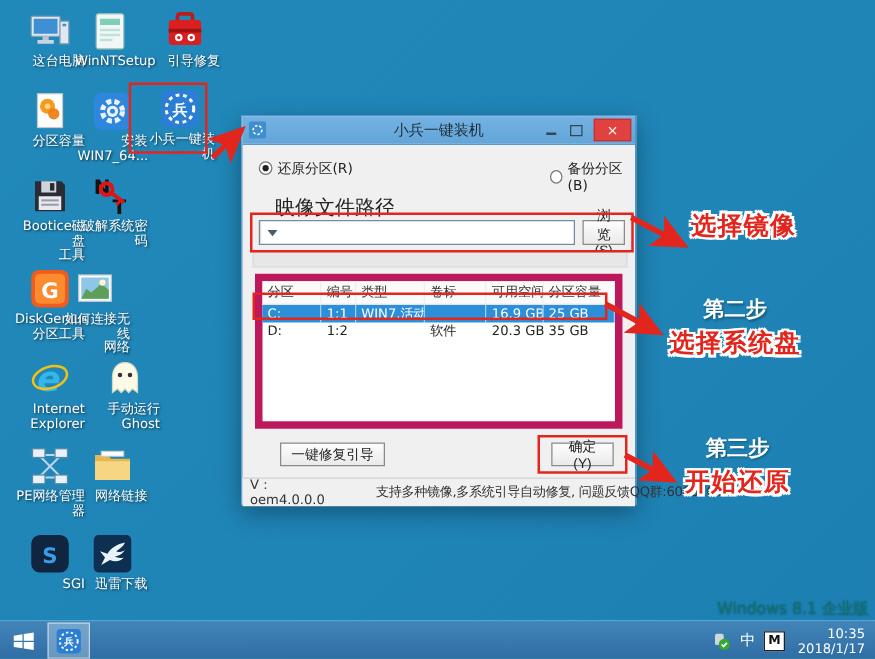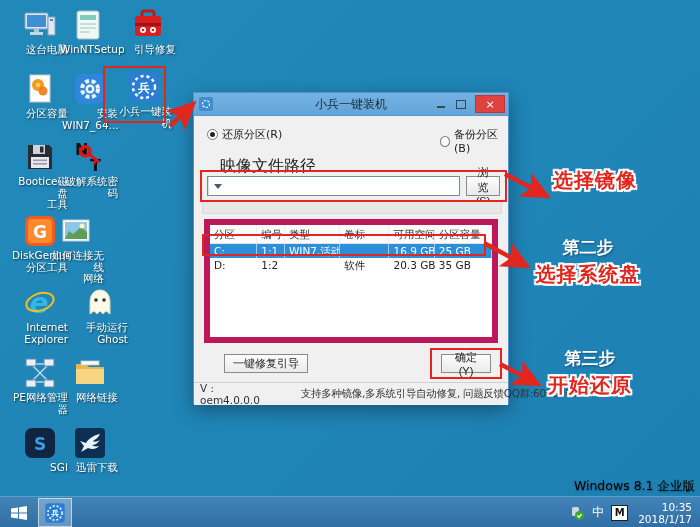--- a/index.html
+++ b/index.html
@@ -101,21 +101,21 @@
     width:32px;height:27px;margin-left:8px;background:rgba(255,255,255,.28);
     border:1px solid rgba(255,255,255,.55);display:flex;align-items:center;justify-content:center;
   }
   .tray{margin-left:auto;display:flex;align-items:center;height:100%;}
   .tray .t-ime{color:#fff;font-size:12px;margin:0 7px;}
   .tray .t-m{
     width:15px;height:14px;background:#fff;border:1px solid #222;color:#111;font-size:10px;
     font-weight:bold;display:flex;align-items:center;justify-content:center;margin-right:10px;
   }
   .clock{color:#fff;font-size:10.5px;line-height:12px;text-align:right;margin-right:8px;}
-  .os-label{position:absolute;right:5px;top:478px;color:#000000;font-size:12.5px;z-index:3;text-shadow:0 1px 2px rgba(0,0,0,.4);}
+  .os-label{position:absolute;right:5px;top:478px;color:#0f766e;font-size:12.5px;z-index:3;text-shadow:0 1px 2px rgba(0,0,0,.4);}
 </style>
 </head>
 <body>
 
 <div class="dicon" style="left:0;top:8px">
   <svg class="ic" viewBox="0 0 34 34">
       <rect x="2" y="5" width="23" height="16" rx="1" fill="#dde7ef" stroke="#8aa0b4"></rect>
       <rect x="4" y="7" width="19" height="12" fill="#3f8fd4"></rect>
       <rect x="11" y="21" width="5" height="3" fill="#b8c6d2"></rect>
       <rect x="7" y="24" width="13" height="3" fill="#c9d6e2"></rect>

